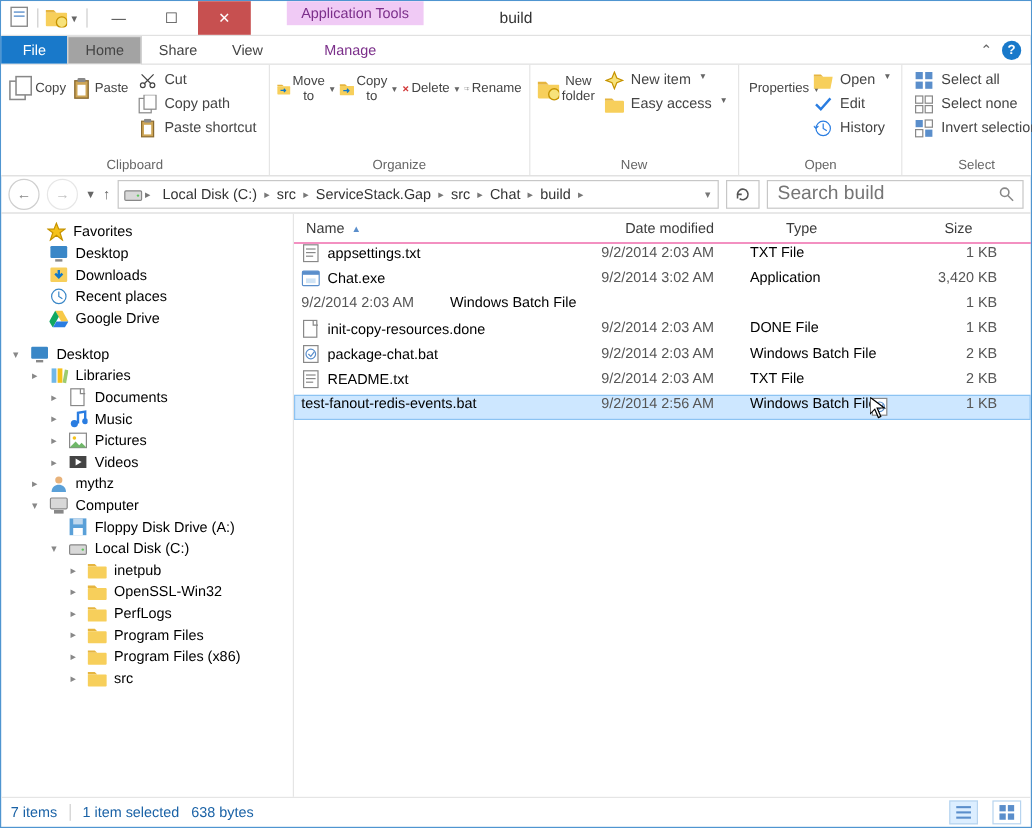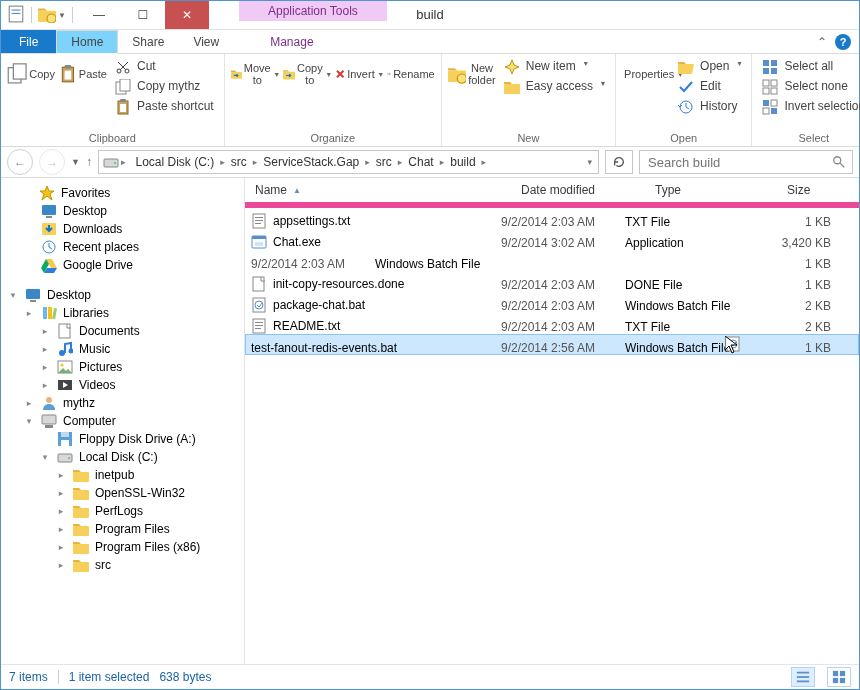--- a/index.html
+++ b/index.html
@@ -2,30 +2,30 @@
 <html><head>
 <meta charset="utf-8">
 <style>
 html,body{margin:0;padding:0;font-family:"Segoe UI",Tahoma,sans-serif;font-size:12px;color:#000;background:#fff;overflow:hidden}
 .window{width:860px;height:690px;border:1px solid #4f95d0;box-sizing:border-box;background:#fff;display:flex;flex-direction:column}
 
 .titlebar{height:28px;background:#fff;display:flex;align-items:center;position:relative;border-bottom:1px solid #e1e1e1}
 .qat{display:flex;align-items:center;gap:2px;padding-left:6px}
 .qat svg{width:18px;height:18px}
 .qat-sep{width:1px;height:16px;background:#cdcdcd;margin:0 4px}
-.apptools{position:absolute;left:238px;top:0;background:#f0caf5;color:#7b2f8a;padding:3px 29px;font-size:12px}
+.apptools{position:absolute;left:238px;top:0;background:#f0caf5;color:#7b2f8a;padding:3px 12px;font-size:12px}
 .title{font-size:13px;color:#333;position:absolute;left:50%;transform:translateX(-50%);top:6px}
 .winbtns{display:flex;align-items:stretch;height:28px}
 .winbtn{width:44px;display:flex;align-items:center;justify-content:center;color:#444}
 .winbtn.close{background:#c75050;color:#fff}
 
 .menubar{height:23px;display:flex;align-items:stretch;border-bottom:1px solid #dadada}
 .filebtn{background:#1979ca;color:#fff;padding:0 18px;display:flex;align-items:center;font-size:12px}
 .tab{padding:0 14px;display:flex;align-items:center;color:#444;border-right:1px solid transparent}
-.tab.active{background:#7dd3fc;border:1px solid #dadada;border-bottom-color:#fff;margin-bottom:-1px}
+.tab.active{background:#a3a3a3;border:1px solid #dadada;border-bottom-color:#fff;margin-bottom:-1px}
 .tab.manage{color:#7b2f8a;margin-left:22px}
 .helprow{margin-left:auto;display:flex;align-items:center;gap:8px;padding-right:8px}
 .chev{color:#666}
 .helpcircle{width:16px;height:16px;border-radius:50%;background:#1979ca;color:#fff;display:flex;align-items:center;justify-content:center;font-size:11px;font-weight:bold}
 
 .ribbon{height:92px;background:#fff;border-bottom:1px solid #dadada;display:flex}
 .rgroup{border-right:1px solid #e5e5e5;padding:2px 6px 0 6px;display:flex;flex-direction:column;justify-content:space-between}
 .rgroup-label{text-align:center;font-size:11px;color:#666;padding-bottom:2px}
 .rgroup-body{display:flex;align-items:flex-start;gap:4px;flex:1}
 .bigbtn{display:flex;flex-direction:row;align-items:center;justify-content:flex-start;width:48px;padding-top:2px;gap:2px;color:#444;font-size:11px;text-align:center}
@@ -39,39 +39,39 @@
 .addrrow{height:30px;border-bottom:1px solid #dadada;display:flex;align-items:center;gap:6px;padding:0 6px}
 .navbtn{width:24px;height:24px;border:1px solid #cfcfcf;border-radius:50%;display:flex;align-items:center;justify-content:center;color:#888}
 .navbtn.disabled{opacity:.5}
 .uparrow,.dnchev{color:#666}
 .addrbox{flex:1;height:22px;border:1px solid #c7c7c7;display:flex;align-items:center;overflow:hidden}
 .addrbox .seg{display:flex;align-items:center;padding:0 4px;color:#333;white-space:nowrap}
 .addrbox .chv{color:#777;padding:0 2px;font-size:9px}
 .addrbox .drive{display:flex;align-items:center;gap:4px;padding-left:4px}
 .refresh{width:26px;height:22px;border:1px solid #c7c7c7;display:flex;align-items:center;justify-content:center;color:#555}
 .searchbox{width:200px;height:22px;border:1px solid #c7c7c7;display:flex;align-items:center;padding:0 6px;color:#888;justify-content:space-between}
-.searchbox input{border:none;outline:none;font-size:13px;width:150px;color:#4c1d95;background:transparent}
+.searchbox input{border:none;outline:none;font-size:16px;width:150px;color:#4c1d95;background:transparent}
 
 .body{flex:1;display:flex;min-height:0}
 .nav{width:243px;border-right:1px solid #e5e5e5;overflow:auto;padding-top:6px}
 .nav .item{display:flex;align-items:center;gap:6px;padding:1px 0 1px 0;white-space:nowrap}
 .nav .exp{width:12px;text-align:center;color:#888;font-size:9px}
 .nav .noexp{width:12px}
 .nav svg.ic{width:16px;height:16px;flex-shrink:0}
 .nav .sec{margin-top:12px}
 .content{flex:1;display:flex;flex-direction:column;min-width:0}
-.cols{height:24px;border-bottom:6px solid #ec4899;display:flex;align-items:center;color:#3b3b3b;font-size:12px}
+.cols{height:24px;border-bottom:1px solid #ec4899;display:flex;align-items:center;color:#3b3b3b;font-size:12px}
 .cols .c{padding-left:10px;display:flex;align-items:center;gap:6px}
 .cols .sort{color:#5a8ecb;font-size:8px}
 .c-name{width:256px}
 .c-date{width:124px}
 .c-type{width:122px}
 .c-size{flex:1;text-align:center;padding-right:28px}
 .rows{flex:1;overflow:auto}
-.row{height:21px;display:flex;align-items:flex-end;padding-left:6px}
+.row{height:21px;display:flex;align-items:flex-start;padding-left:6px}
 .row.sel{background:#cde7ff;outline:1px solid #8cc3f2;outline-offset:-1px}
 .row .ic{width:16px;height:16px;margin-right:6px;flex-shrink:0}
 .row .c-name{width:250px;display:flex;align-items:center}
 .row .c-date{width:124px;color:#555}
 .row .c-type{width:122px;color:#000000}
 .row .c-size{flex:1;text-align:right;padding-right:28px;color:#555}
 .cursor{position:relative}
 .cursor svg{position:absolute;left:480px;top:2px;width:14px;height:18px}
 
 .status{height:24px;border-top:1px solid #e5e5e5;display:flex;align-items:center;padding:0 8px;color:#1a62a6;font-size:12px;gap:10px}
@@ -317,21 +317,21 @@
           <div class="smallbtn">
               <svg viewBox="0 0 16 16">
                 <use href="#i-scissors"></use>
               </svg>
               <span>Cut</span>
             </div>
           <div class="smallbtn">
               <svg viewBox="0 0 16 16">
                 <use href="#i-copy"></use>
               </svg>
-              <span>Copy mythz</span>
+              <span>Copy path</span>
             </div>
           <div class="smallbtn">
               <svg viewBox="0 0 16 16">
                 <use href="#i-paste"></use>
               </svg>
               <span>Paste shortcut</span>
             </div>
         </div>
       </div>
       <div class="rgroup-label">Clipboard</div>
@@ -350,21 +350,21 @@
             <svg viewBox="0 0 16 16">
               <use href="#i-moveto"></use>
             </svg>
             <span class="lbl">Copy<br>to</span>
             <span class="dd">▾</span>
           </div>
         <div class="bigbtn">
             <svg viewBox="0 0 16 16">
               <use href="#i-delete"></use>
             </svg>
-            <span class="lbl">Invert</span>
+            <span class="lbl">Delete</span>
             <span class="dd">▾</span>
           </div>
         <div class="bigbtn">
             <svg viewBox="0 0 16 16">
               <use href="#i-rename"></use>
             </svg>
             <span class="lbl">Rename</span>
           </div>
       </div>
       <div class="rgroup-label">Organize</div>

